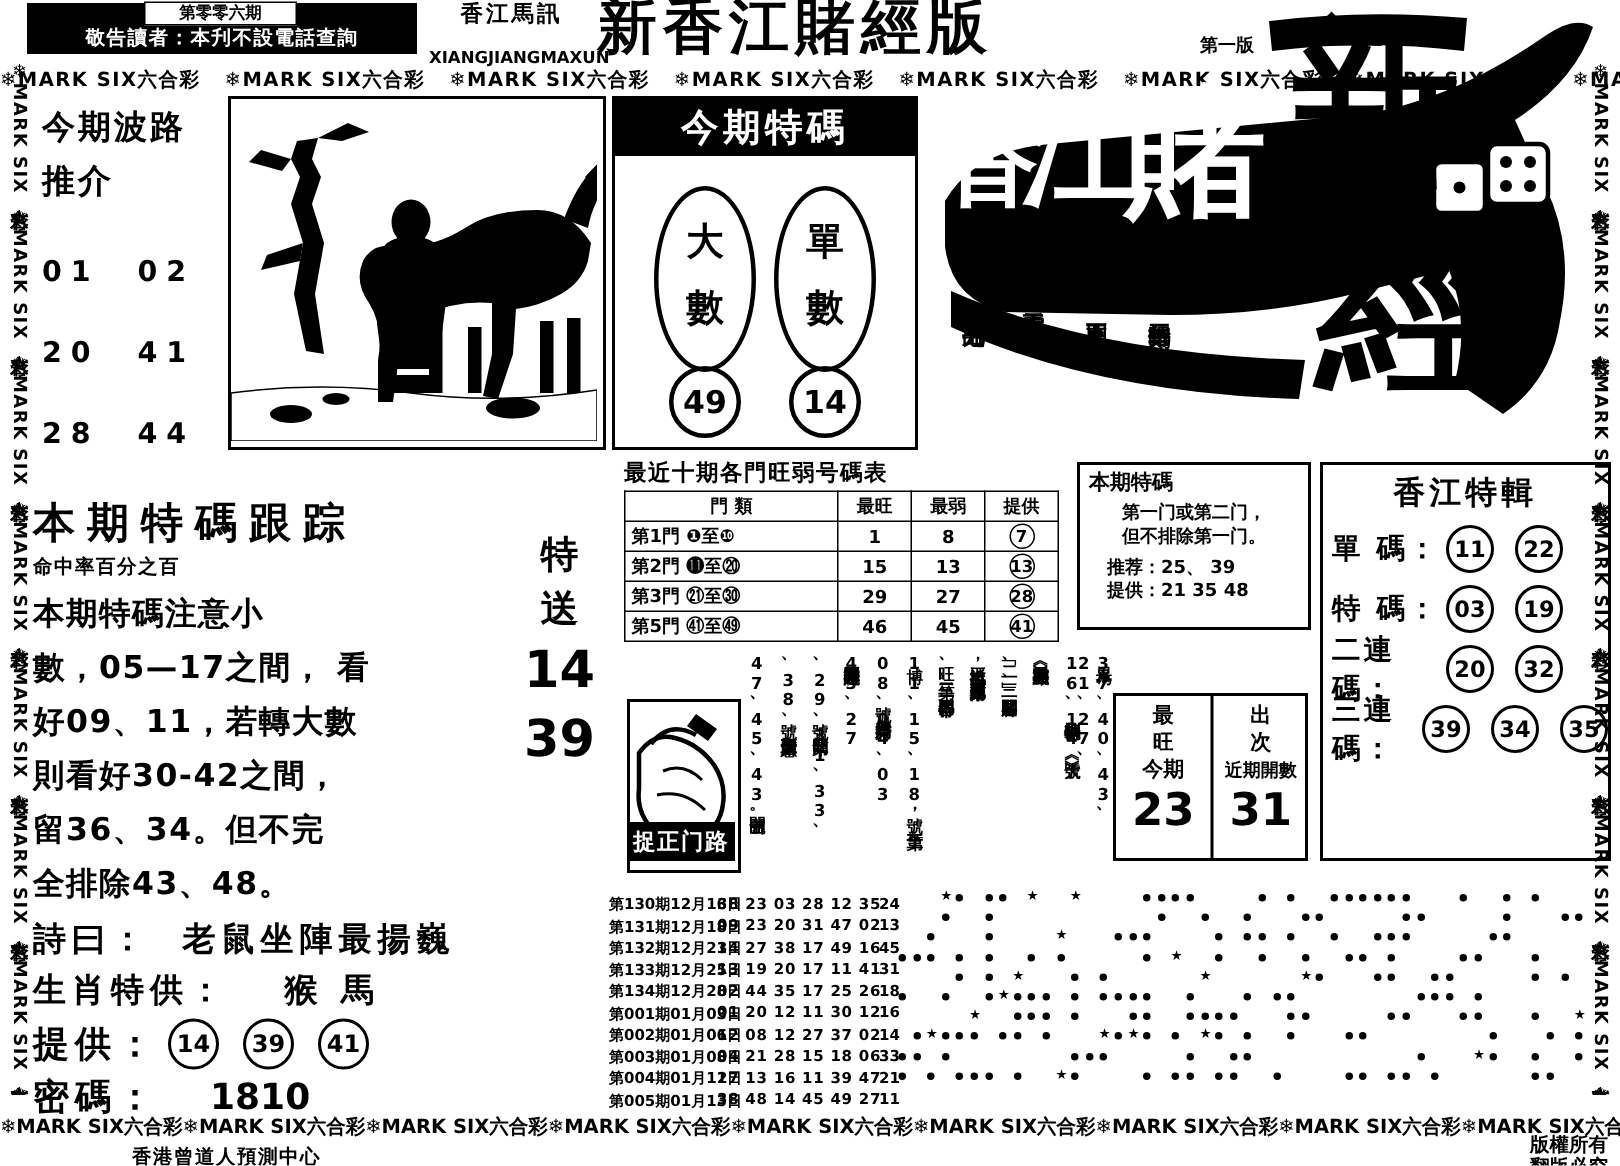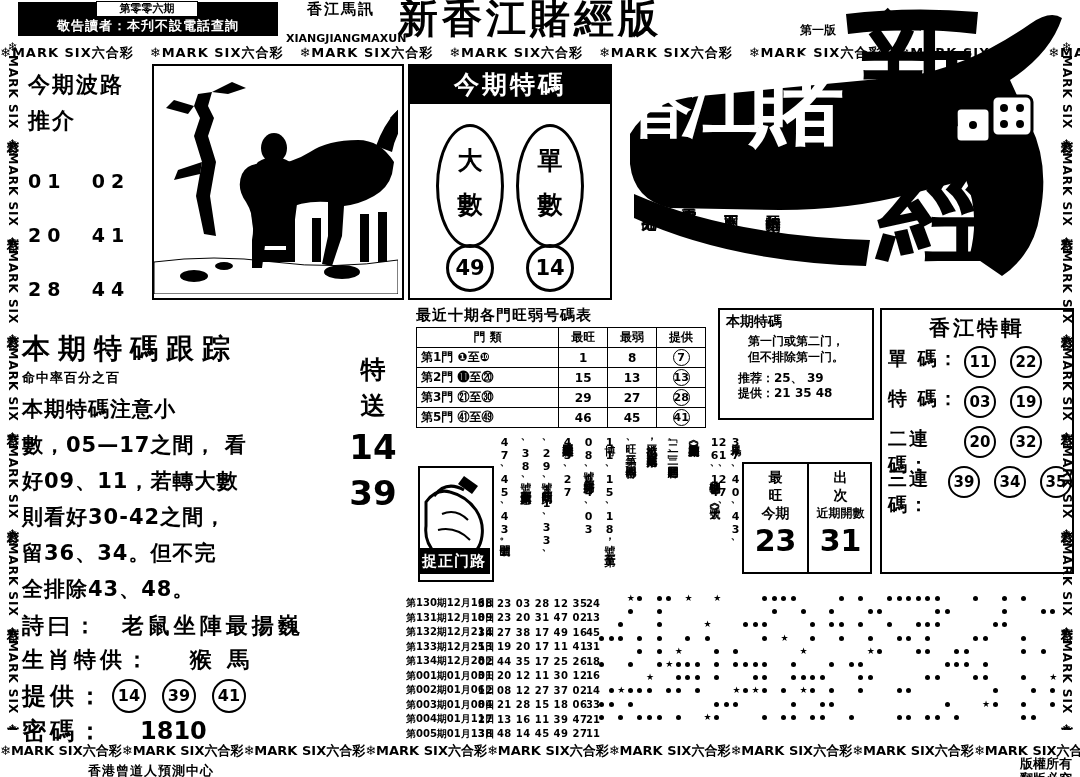--- a/index.html
+++ b/index.html
@@ -88,21 +88,21 @@
 
   
   .bqtm{position:absolute;left:718px;top:308px;width:152px;height:108px;border:2px solid #000;}
   .bqtm .hd{font-size:14px;font-weight:bold;padding:3px 0 2px 6px;}
   .bqtm .ln{font-size:12px;font-weight:bold;text-align:center;line-height:16px;}
   .bqtm .ln2{font-size:12px;font-weight:bold;padding-left:18px;line-height:15px;}
 
   
   .tejji{position:absolute;left:880px;top:308px;width:190px;height:262px;border:2px solid #000;}
   .tejji .hd{font-size:21px;font-weight:bold;text-align:center;letter-spacing:3px;padding-top:4px;}
-  .tj-row{display:flex;align-items:flex-start;height:40px;padding-left:6px;}
+  .tj-row{display:flex;align-items:center;height:40px;padding-left:6px;}
   .tj-lbl{font-size:19px;font-weight:bold;letter-spacing:2px;width:76px;}
   .tj-nums{display:flex;gap:14px;}
   .ball{width:30px;height:30px;border:2px solid #000;border-radius:50%;font-size:16px;font-weight:bold;
         text-align:center;line-height:30px;}
   .ball.sm{width:28px;height:28px;line-height:28px;font-size:15px;}
 
   
   .wang{position:absolute;left:742px;top:462px;width:126px;height:108px;border:2px solid #000;}
   .wang .c{position:absolute;top:0;width:63px;height:100%;}
   .wang .c.r{left:63px;border-left:2px solid #000;}

